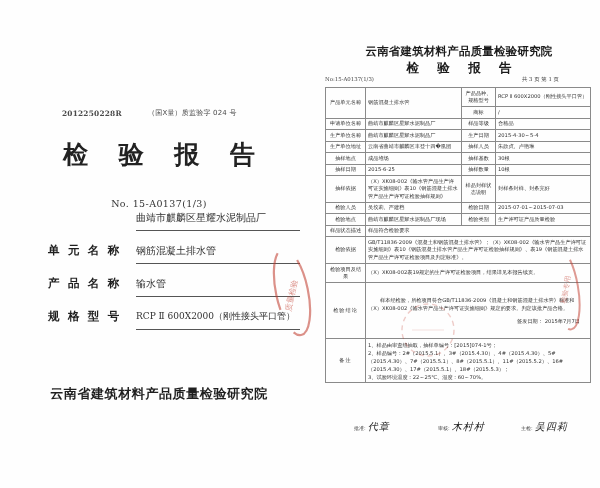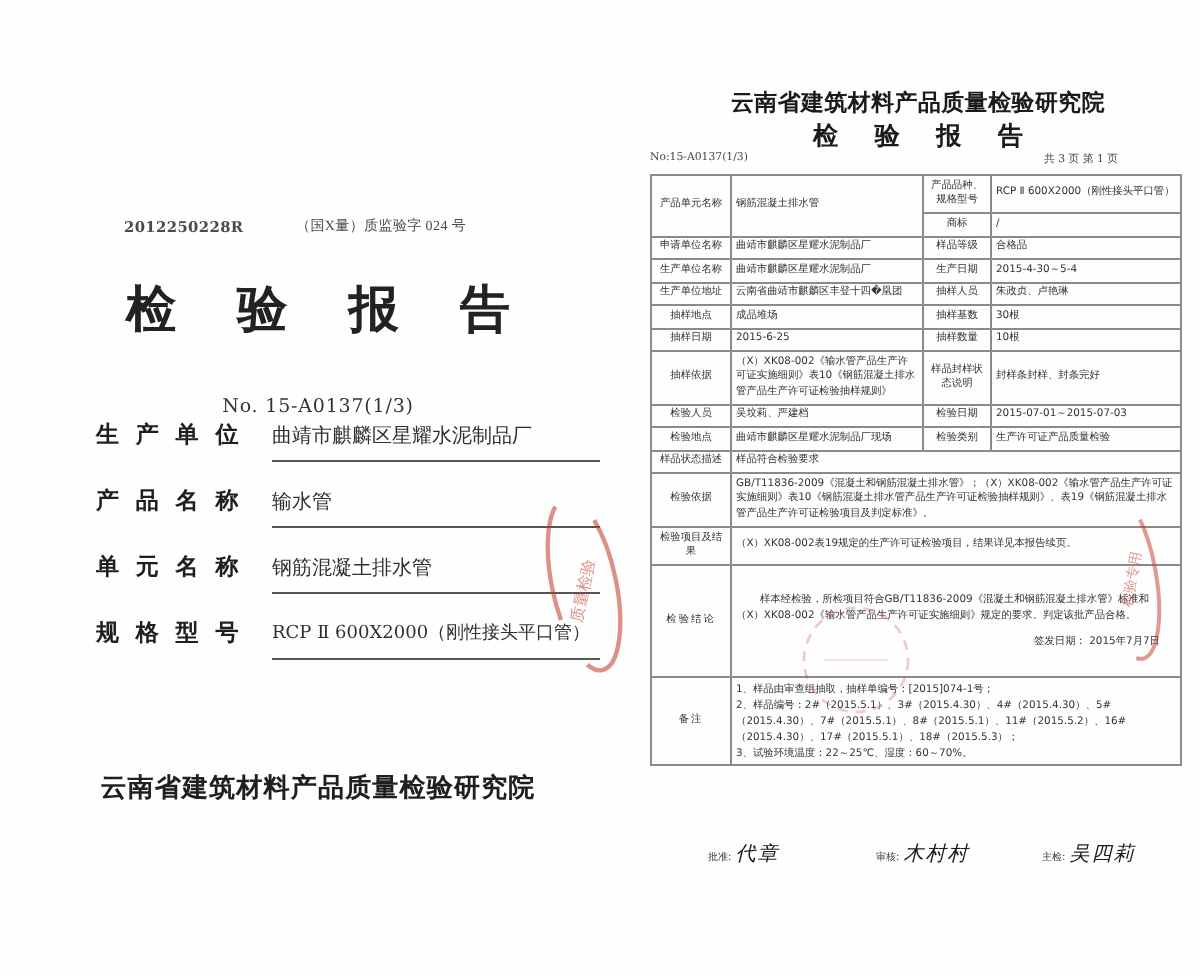--- a/index.html
+++ b/index.html
@@ -17,21 +17,21 @@
   .cover{position:absolute;left:0;top:0;width:318px;height:488px;background:#fefefe;}
 
   .marks{position:absolute;left:70px;top:60px;width:200px;height:50px;}
   .mark-cma{position:absolute;left:0;top:0;width:82px;height:46px;}
   .mark-cal{position:absolute;left:98px;top:0;width:70px;height:48px;}
   .mark-cma svg,.mark-cal svg{display:block;}
 
   .mark-codes{position:absolute;left:62px;top:108px;width:230px;height:14px;
     font-size:7.2px;color:#4a4a4a;letter-spacing:.2px;white-space:nowrap;text-align:right;}
   .code-left{position:absolute;left:0;top:1px;font-family:"DejaVu Serif",serif;font-weight:bold;font-size:7.4px;}
-  .code-right{position:absolute;left:86px;top:0px;font-size:7px;font-family:Liberation Serif, serif;}
+  .code-right{position:absolute;left:86px;top:0px;font-size:7px;}
 
   .cover-title{position:absolute;left:0;top:138px;width:318px;text-align:center;
     font-family:"DejaVu Serif",serif;font-weight:bold;font-size:25px;
     letter-spacing:11px;color:#222;text-indent:11px;}
 
   .cover-no{position:absolute;left:0;top:198px;width:318px;text-align:center;
     font-family:"DejaVu Serif",serif;font-size:9.5px;color:#333;letter-spacing:.4px;}
 
   .fields{position:absolute;left:48px;top:205px;width:252px;}
   .field{position:relative;height:31px;margin-bottom:2px;}
@@ -98,30 +98,29 @@
     <div class="mark-codes">
       <span class="code-left">2012250228R</span>
       <span class="code-right">（国X量）质监验字 024 号</span>
     </div>
 
     <div class="cover-title">检 验 报 告</div>
     <div class="cover-no">No. 15-A0137(1/3)</div>
 
     <div class="fields">
       <div class="field">
-        <span class="f-label">生 产 单 位</span>
         <span class="f-value">曲靖市麒麟区星耀水泥制品厂</span>
+      </div>
+      <div class="field">
+        <span class="f-label">单 元 名 称</span>
+        <span class="f-value">钢筋混凝土排水管</span>
       </div>
       <div class="field">
         <span class="f-label">产 品 名 称</span>
         <span class="f-value">输水管</span>
-      </div>
-      <div class="field">
-        <span class="f-label">单 元 名 称</span>
-        <span class="f-value">钢筋混凝土排水管</span>
       </div>
       <div class="field">
         <span class="f-label">规 格 型 号</span>
         <span class="f-value small">RCP   Ⅱ  600X2000（刚性接头平口管）</span>
       </div>
     </div>
 
     <div class="cover-org">云南省建筑材料产品质量检验研究院</div>
 
     <div class="stamp-cover">

